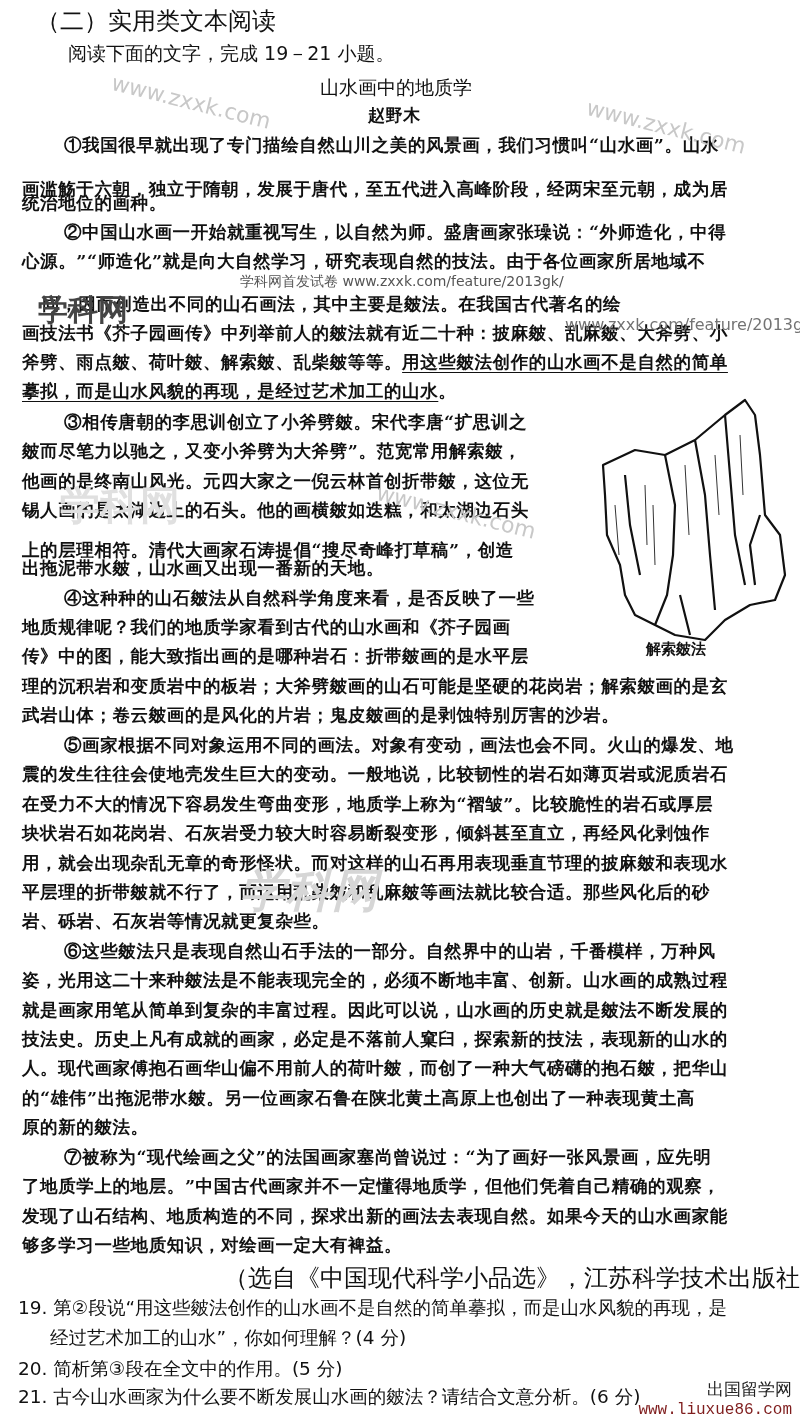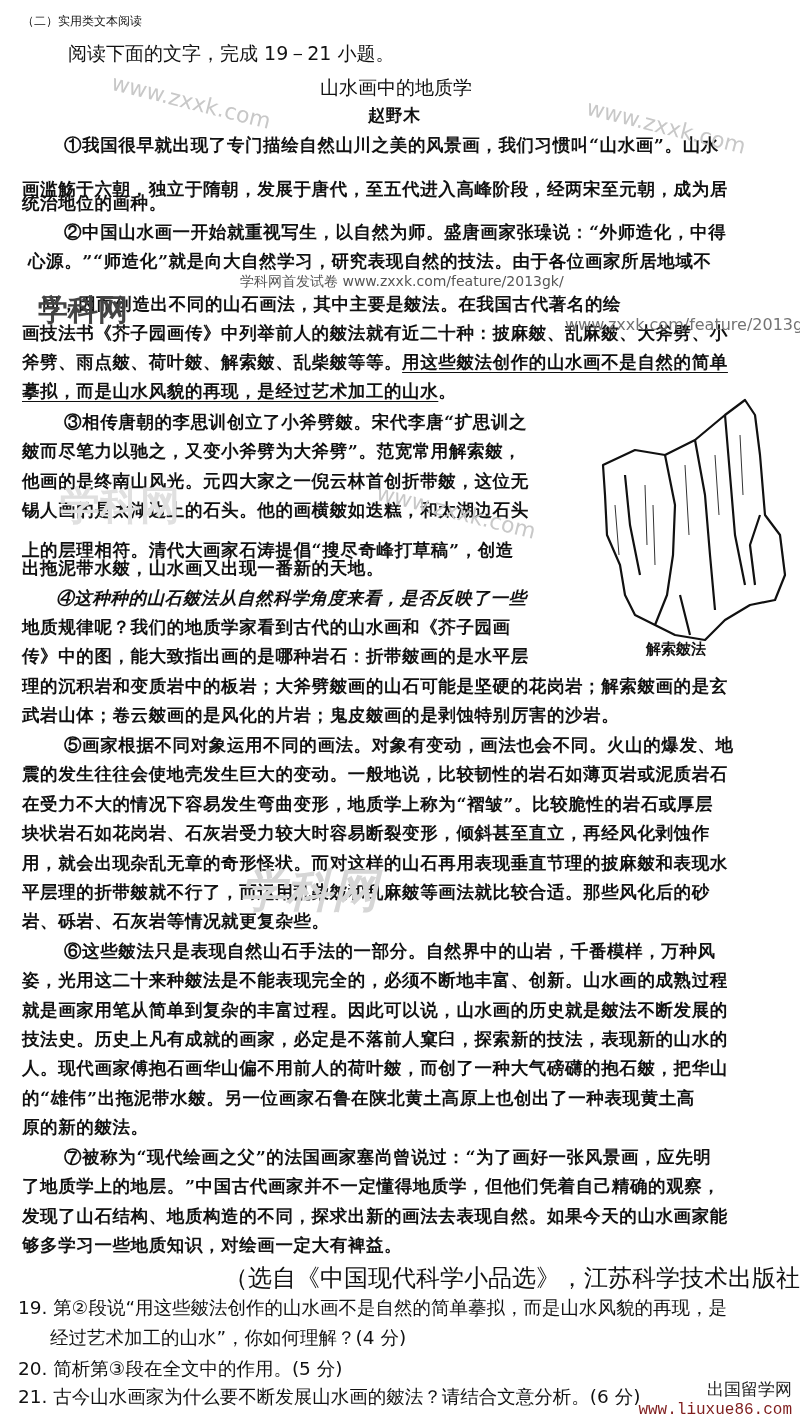--- a/index.html
+++ b/index.html
@@ -13,44 +13,44 @@
   #figure{position:absolute;left:595px;top:395px;width:200px;height:255px;}
   #fig-caption{position:absolute;left:646px;top:640px;font-size:15px;font-weight:bold;font-family:"DejaVu Sans","Liberation Sans",sans-serif;}
   #logo-wm{position:absolute;left:38px;top:290px;font-size:30px;font-weight:bold;color:#444;font-family:"DejaVu Sans","Liberation Sans",sans-serif;}
   #corner-brand{position:absolute;right:8px;top:1378px;text-align:right;font-family:Liberation Mono, monospace;}
   #corner-brand .t{font-size:17px;color:#222;}
   #corner-brand .u2{font-size:16px;color:#7f1d1d;}
 </style>
 </head>
 <body>
 
-<div class="line sans" style="top:10px;left:22px;font-size:12px;">（二）实用类文本阅读</div>
+<div class="line sans" style="top:10px;left:36px;font-size:24px;">（二）实用类文本阅读</div>
 <div class="line sans" style="top:42px;left:68px;font-size:19px;">阅读下面的文字，完成 19－21 小题。</div>
 <div class="line sans" style="top:76px;left:320px;font-size:19px;">山水画中的地质学</div>
 <div class="line" style="top:104px;left:368px;font-size:17px;">赵野木</div>
 
 <div class="line" style="top:134px;left:64px;">①我国很早就出现了专门描绘自然山川之美的风景画，我们习惯叫“山水画”。山水</div>
 <div class="line" style="top:178px;">画滥觞于六朝，独立于隋朝，发展于唐代，至五代进入高峰阶段，经两宋至元朝，成为居</div>
 <div class="line" style="top:192px;">统治地位的画种。</div>
 
 <div class="line" style="top:221px;left:64px;">②中国山水画一开始就重视写生，以自然为师。盛唐画家张璪说：“外师造化，中得</div>
-<div class="line" style="top:250px;margin-left:6px;">心源。”“师造化”就是向大自然学习，研究表现自然的技法。由于各位画家所居地域不</div>
+<div class="line" style="top:250px;">心源。”“师造化”就是向大自然学习，研究表现自然的技法。由于各位画家所居地域不</div>
 <div class="line" style="top:293px;margin-left:20px;">同，因而创造出不同的山石画法，其中主要是皴法。在我国古代著名的绘</div>
 <div class="line" style="top:322px;">画技法书《芥子园画传》中列举前人的皴法就有近二十种：披麻皴、乱麻皴、大斧劈、小</div>
 <div class="line" style="top:351px;"><span>斧劈、雨点皴、荷叶皴、解索皴、乱柴皴等等。</span><span class="u">用这些皴法创作的山水画不是自然的简单</span></div>
 <div class="line" style="top:380px;"><span class="u">摹拟，而是山水风貌的再现，是经过艺术加工的山水</span><span>。</span></div>
 
 <div class="line" style="top:411px;left:64px;">③相传唐朝的李思训创立了小斧劈皴。宋代李唐“扩思训之</div>
 <div class="line" style="top:440px;">皴而尽笔力以驰之，又变小斧劈为大斧劈”。范宽常用解索皴，</div>
 <div class="line" style="top:470px;">他画的是终南山风光。元四大家之一倪云林首创折带皴，这位无</div>
 <div class="line" style="top:499px;">锡人画的是太湖边上的石头。他的画横皴如迭糕，和太湖边石头</div>
 <div class="line" style="top:528px;margin-top:11px;">上的层理相符。清代大画家石涛提倡“搜尽奇峰打草稿”，创造</div>
 <div class="line" style="top:557px;">出拖泥带水皴，山水画又出现一番新的天地。</div>
 
-<div class="line" style="top:587px;left:56px;font-style:italic;">④这种种的山石皴法从自然科学角度来看，是否反映了一些</div>
+<div class="line" style="top:587px;left:64px;">④这种种的山石皴法从自然科学角度来看，是否反映了一些</div>
 <div class="line" style="top:616px;">地质规律呢？我们的地质学家看到古代的山水画和《芥子园画</div>
 <div class="line" style="top:645px;">传》中的图，能大致指出画的是哪种岩石：折带皴画的是水平层</div>
 <div class="line" style="top:675px;">理的沉积岩和变质岩中的板岩；大斧劈皴画的山石可能是坚硬的花岗岩；解索皴画的是玄</div>
 <div class="line" style="top:704px;">武岩山体；卷云皴画的是风化的片岩；鬼皮皴画的是剥蚀特别厉害的沙岩。</div>
 
 <div class="line" style="top:734px;left:64px;">⑤画家根据不同对象运用不同的画法。对象有变动，画法也会不同。火山的爆发、地</div>
 <div class="line" style="top:763px;">震的发生往往会使地壳发生巨大的变动。一般地说，比较韧性的岩石如薄页岩或泥质岩石</div>
 <div class="line" style="top:793px;">在受力不大的情况下容易发生弯曲变形，地质学上称为“褶皱”。比较脆性的岩石或厚层</div>
 <div class="line" style="top:822px;">块状岩石如花岗岩、石灰岩受力较大时容易断裂变形，倾斜甚至直立，再经风化剥蚀作</div>
 <div class="line" style="top:852px;">用，就会出现杂乱无章的奇形怪状。而对这样的山石再用表现垂直节理的披麻皴和表现水</div>

